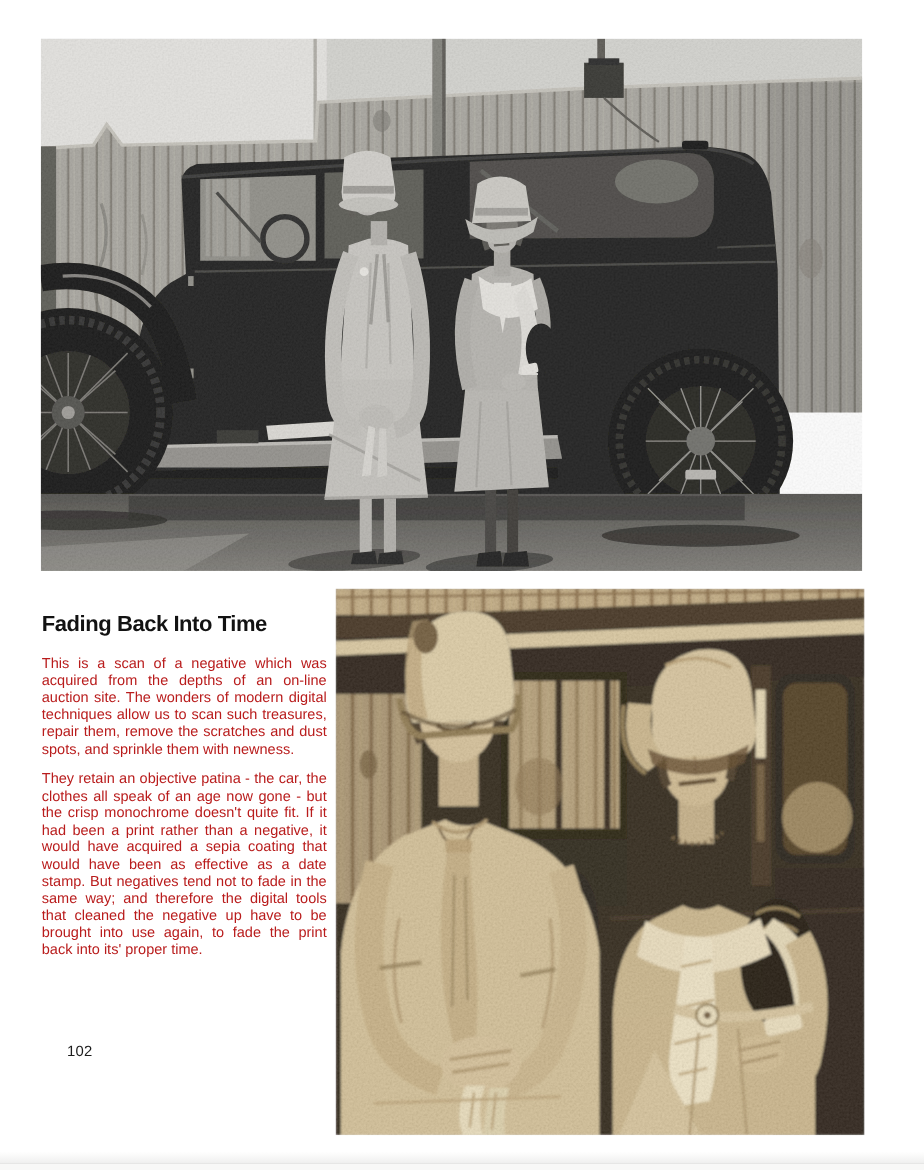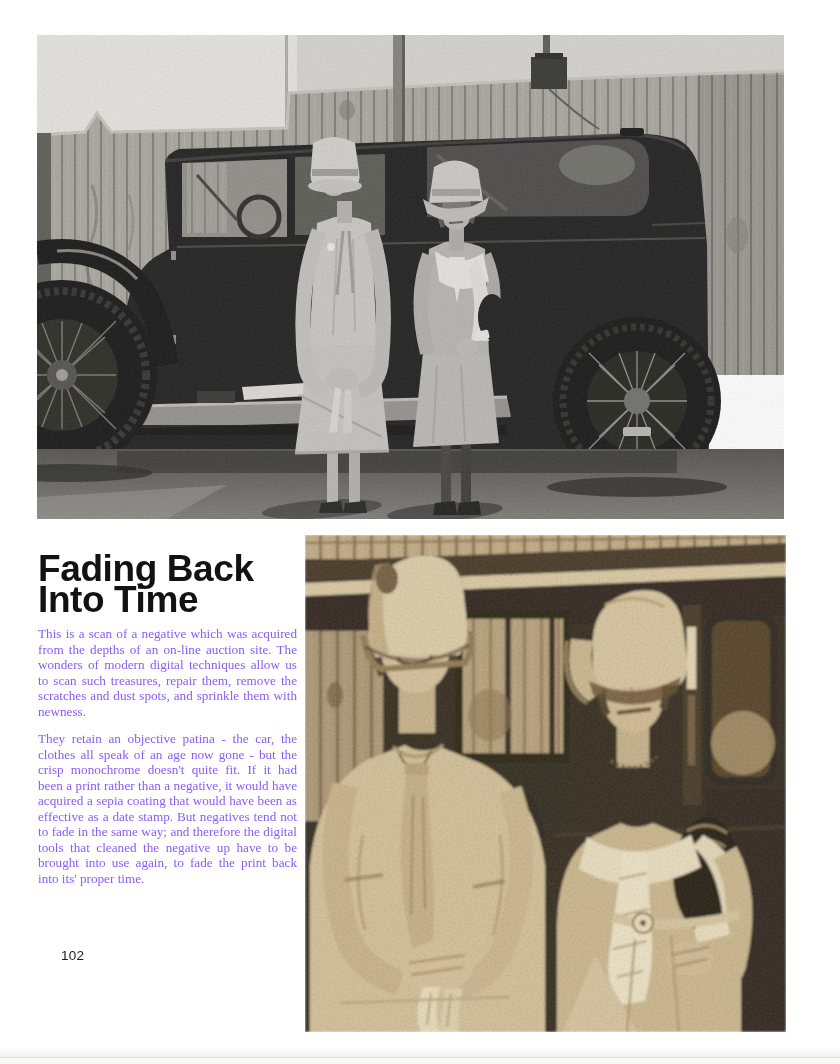--- a/index.html
+++ b/index.html
@@ -11,29 +11,28 @@
   figure{margin:0;padding:0;}
   .photo{position:absolute;overflow:hidden;}
   .photo svg{display:block;width:100%;height:100%;}
   .photo-mono{left:37px;top:35px;width:747px;height:484px;}
   .photo-sepia{left:305px;top:535px;width:481px;height:497px;}
   .article{
     position:absolute;left:38px;top:553px;width:259px;color:#1e1e1e;
   }
   .article h1{
     margin:0 0 11px 0;
-    font-size:37px;line-height:31px;font-weight:bold;
+    font-size:20px;line-height:31px;font-weight:bold;
     letter-spacing:-0.4px;color:#121212;
   }
   .article p{
     margin:0 0 12px 0;
     font-size:13.2px;line-height:15.5px;
     text-align:justify;text-justify:inter-word;
-    color:#8b5cf6;
-    font-family:Liberation Serif, serif;
+    color:#b91c1c;
   }
   .page-number{
     position:absolute;left:61px;top:948px;
     font-size:13.5px;color:#1c1c1c;letter-spacing:0.2px;
   }
   .viewer-edge{position:absolute;left:0;top:1047px;width:840px;height:17px;}
   .edge-grad{position:absolute;left:0;top:0;width:100%;height:10px;
     background:linear-gradient(180deg,#ffffff 0%,#f0f0ef 100%);}
   .edge-line{position:absolute;left:0;top:10px;width:100%;height:7px;
     background:#f8f8f7;border-top:1px solid #e1e1e0;box-sizing:border-box;}

